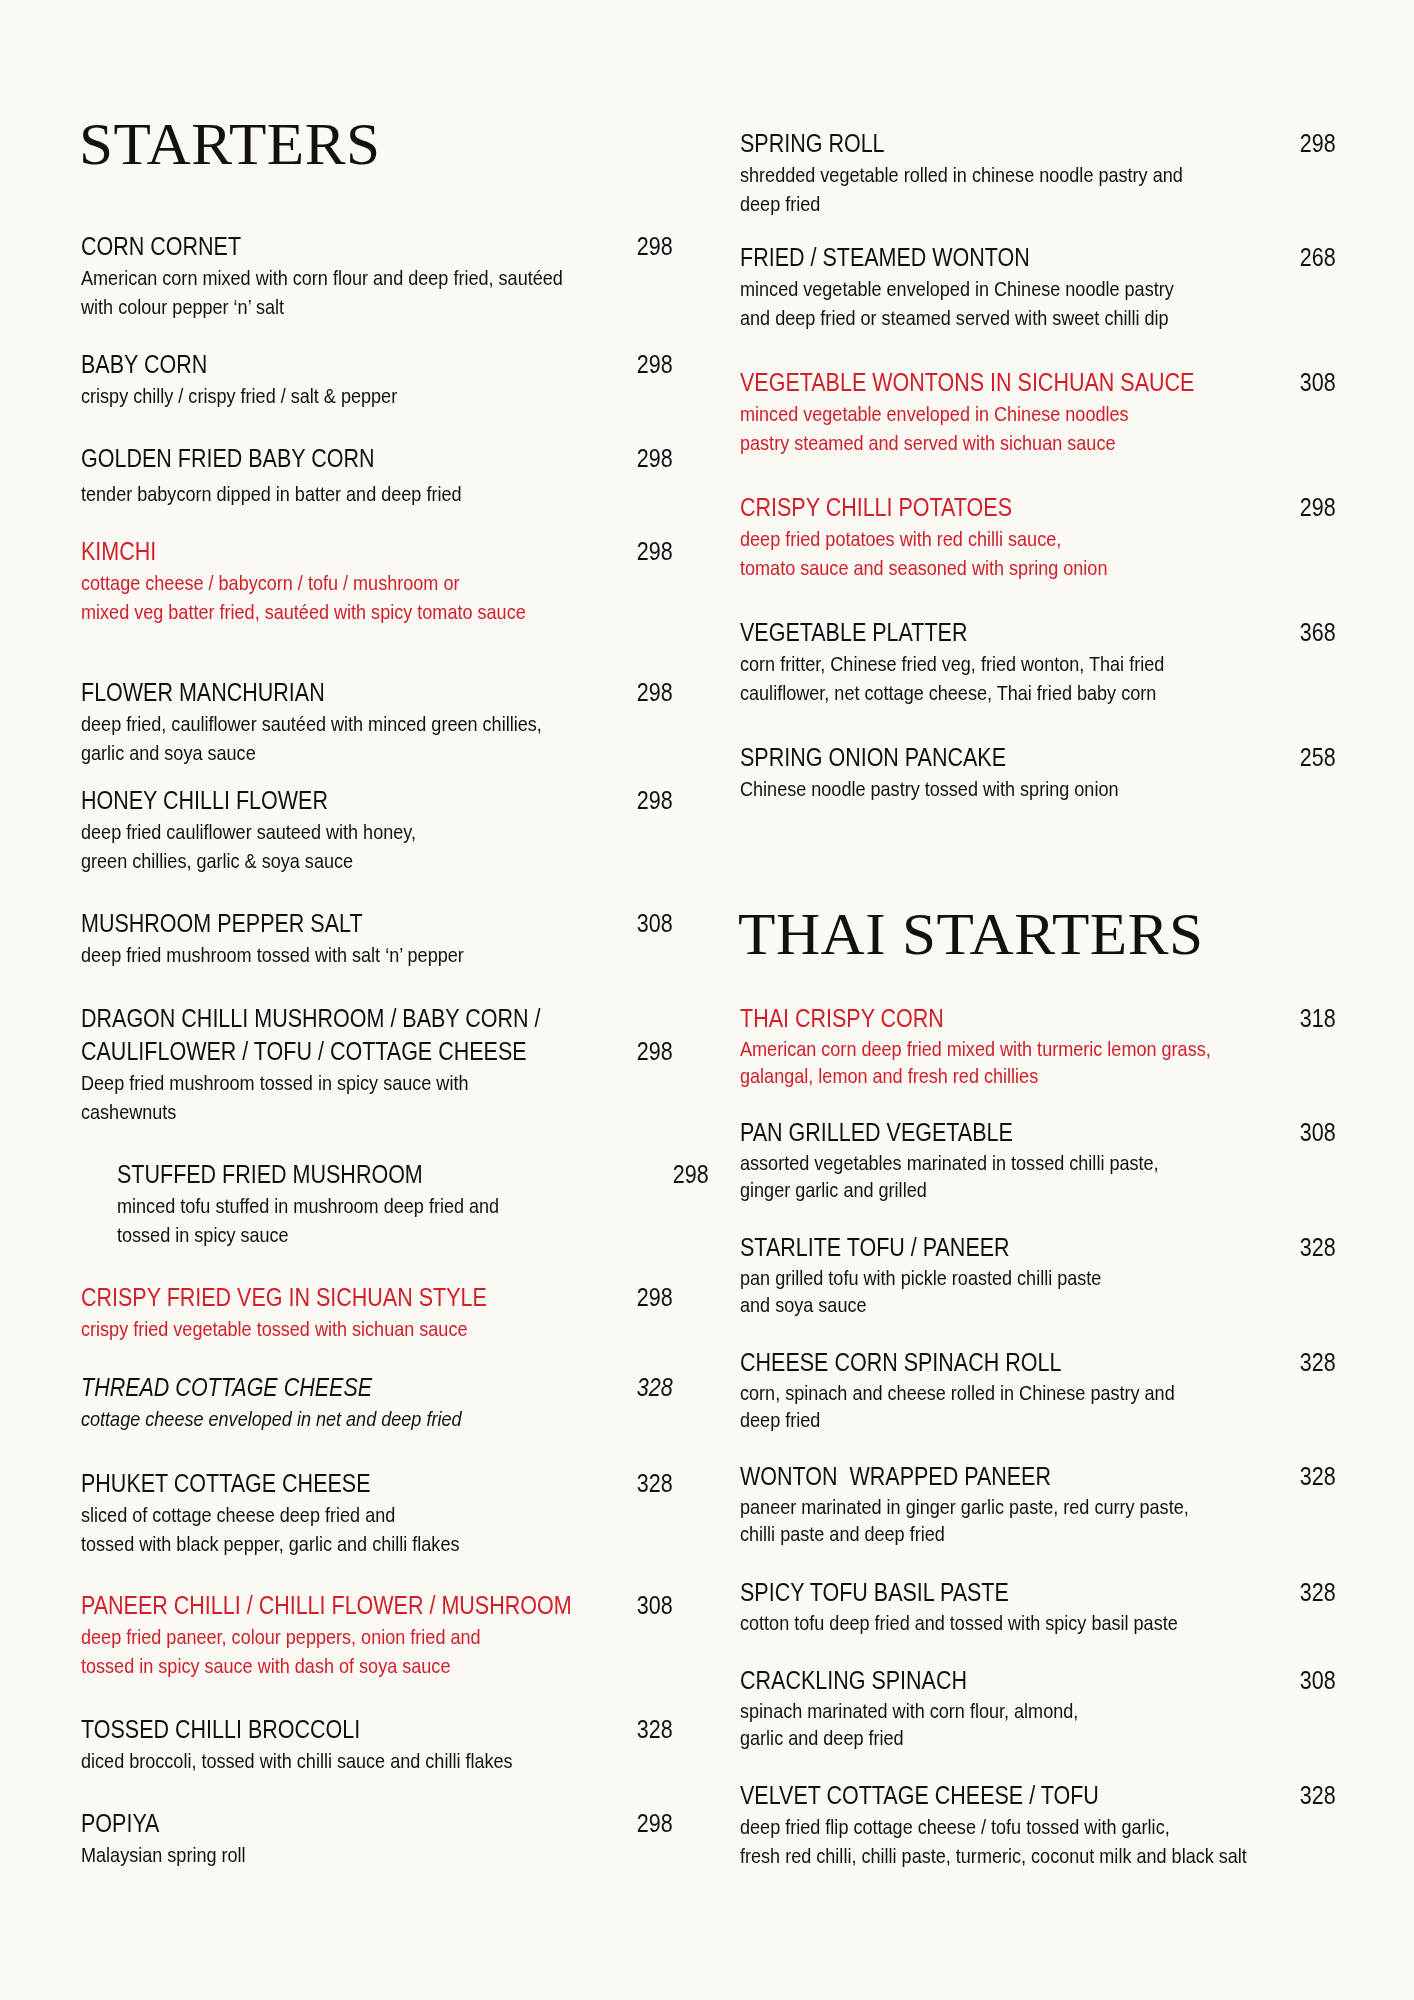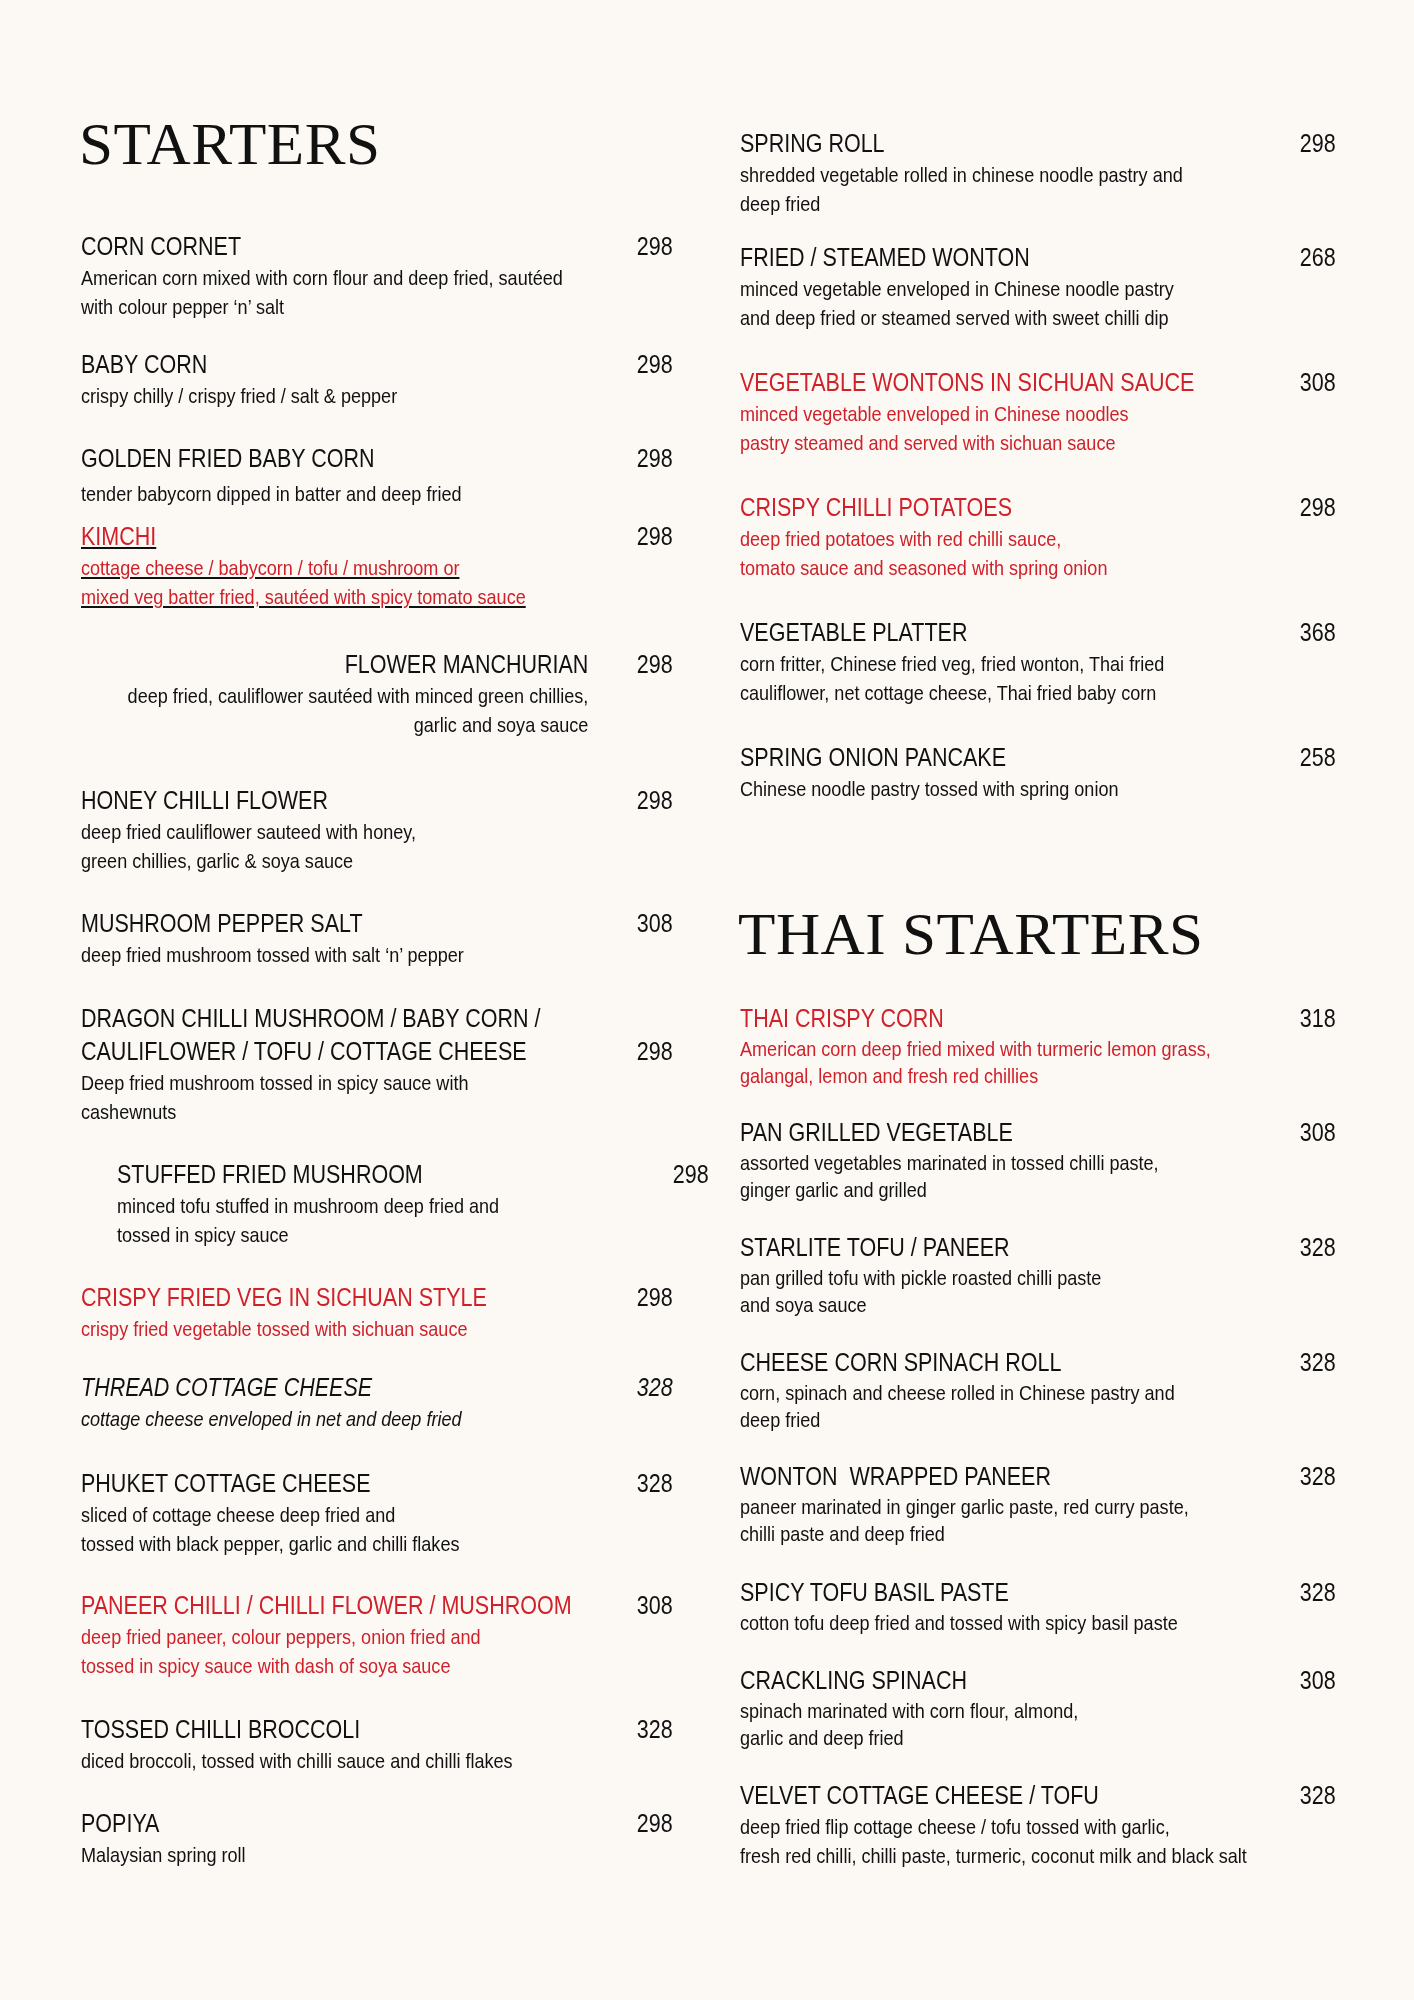--- a/index.html
+++ b/index.html
@@ -53,28 +53,28 @@
   <span class="price">298</span>
   <span class="desc">crispy chilly / crispy fried / salt &amp; pepper</span>
 </div>
 
 <div class="item left" style="top:442px;">
   <span class="name">GOLDEN FRIED BABY CORN</span>
   <span class="price">298</span>
   <span class="desc" style="margin-top:4px;">tender babycorn dipped in batter and deep fried</span>
 </div>
 
-<div class="item left highlight" style="top:520px;text-decoration:underline;">
+<div class="item left highlight" style="top:535px;">
   <span class="name">KIMCHI</span>
   <span class="price">298</span>
   <span class="desc">cottage cheese / babycorn / tofu / mushroom or</span>
   <span class="desc">mixed veg batter fried, sautéed with spicy tomato sauce</span>
 </div>
 
-<div class="item left" style="top:648px;text-align:right;">
+<div class="item left" style="top:676px;">
   <span class="name">FLOWER MANCHURIAN</span>
   <span class="price">298</span>
   <span class="desc">deep fried, cauliflower sautéed with minced green chillies,</span>
   <span class="desc">garlic and soya sauce</span>
 </div>
 
 <div class="item left" style="top:784px;">
   <span class="name">HONEY CHILLI FLOWER</span>
   <span class="price">298</span>
   <span class="desc">deep fried cauliflower sauteed with honey,</span>

